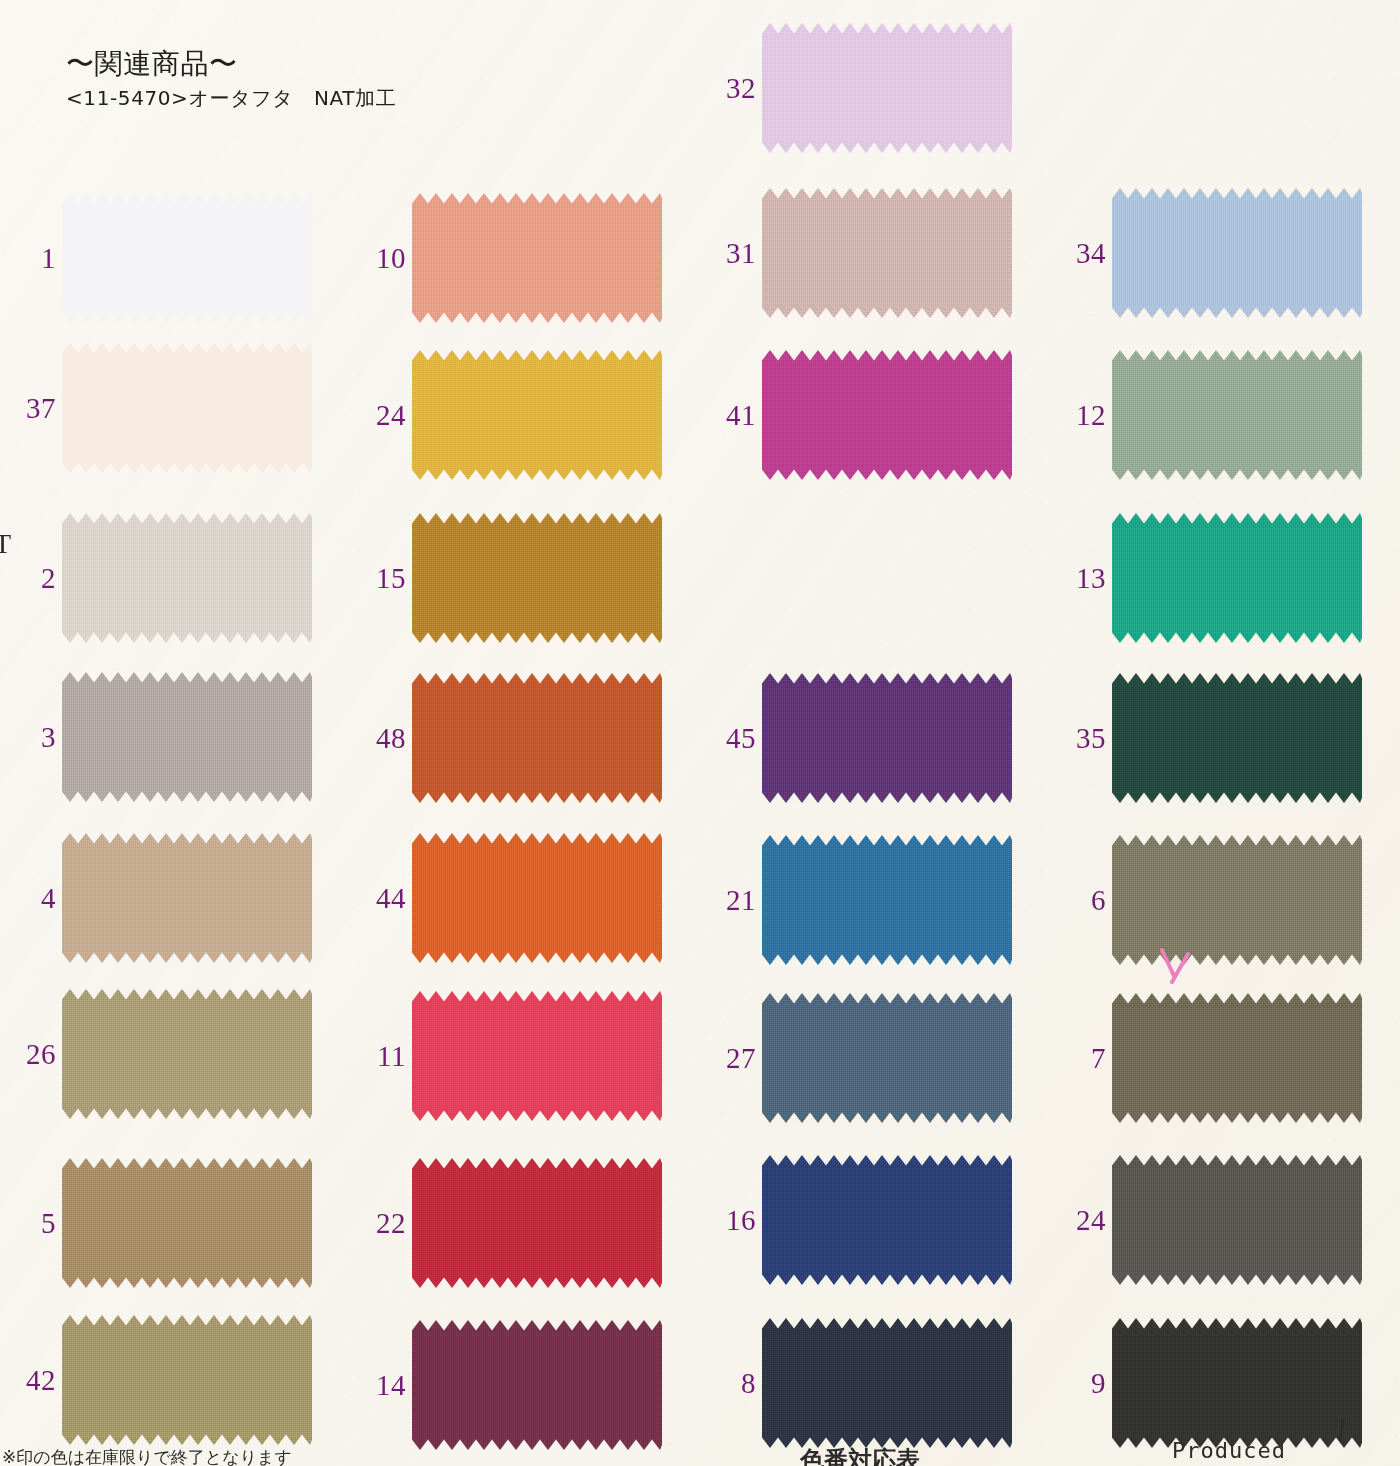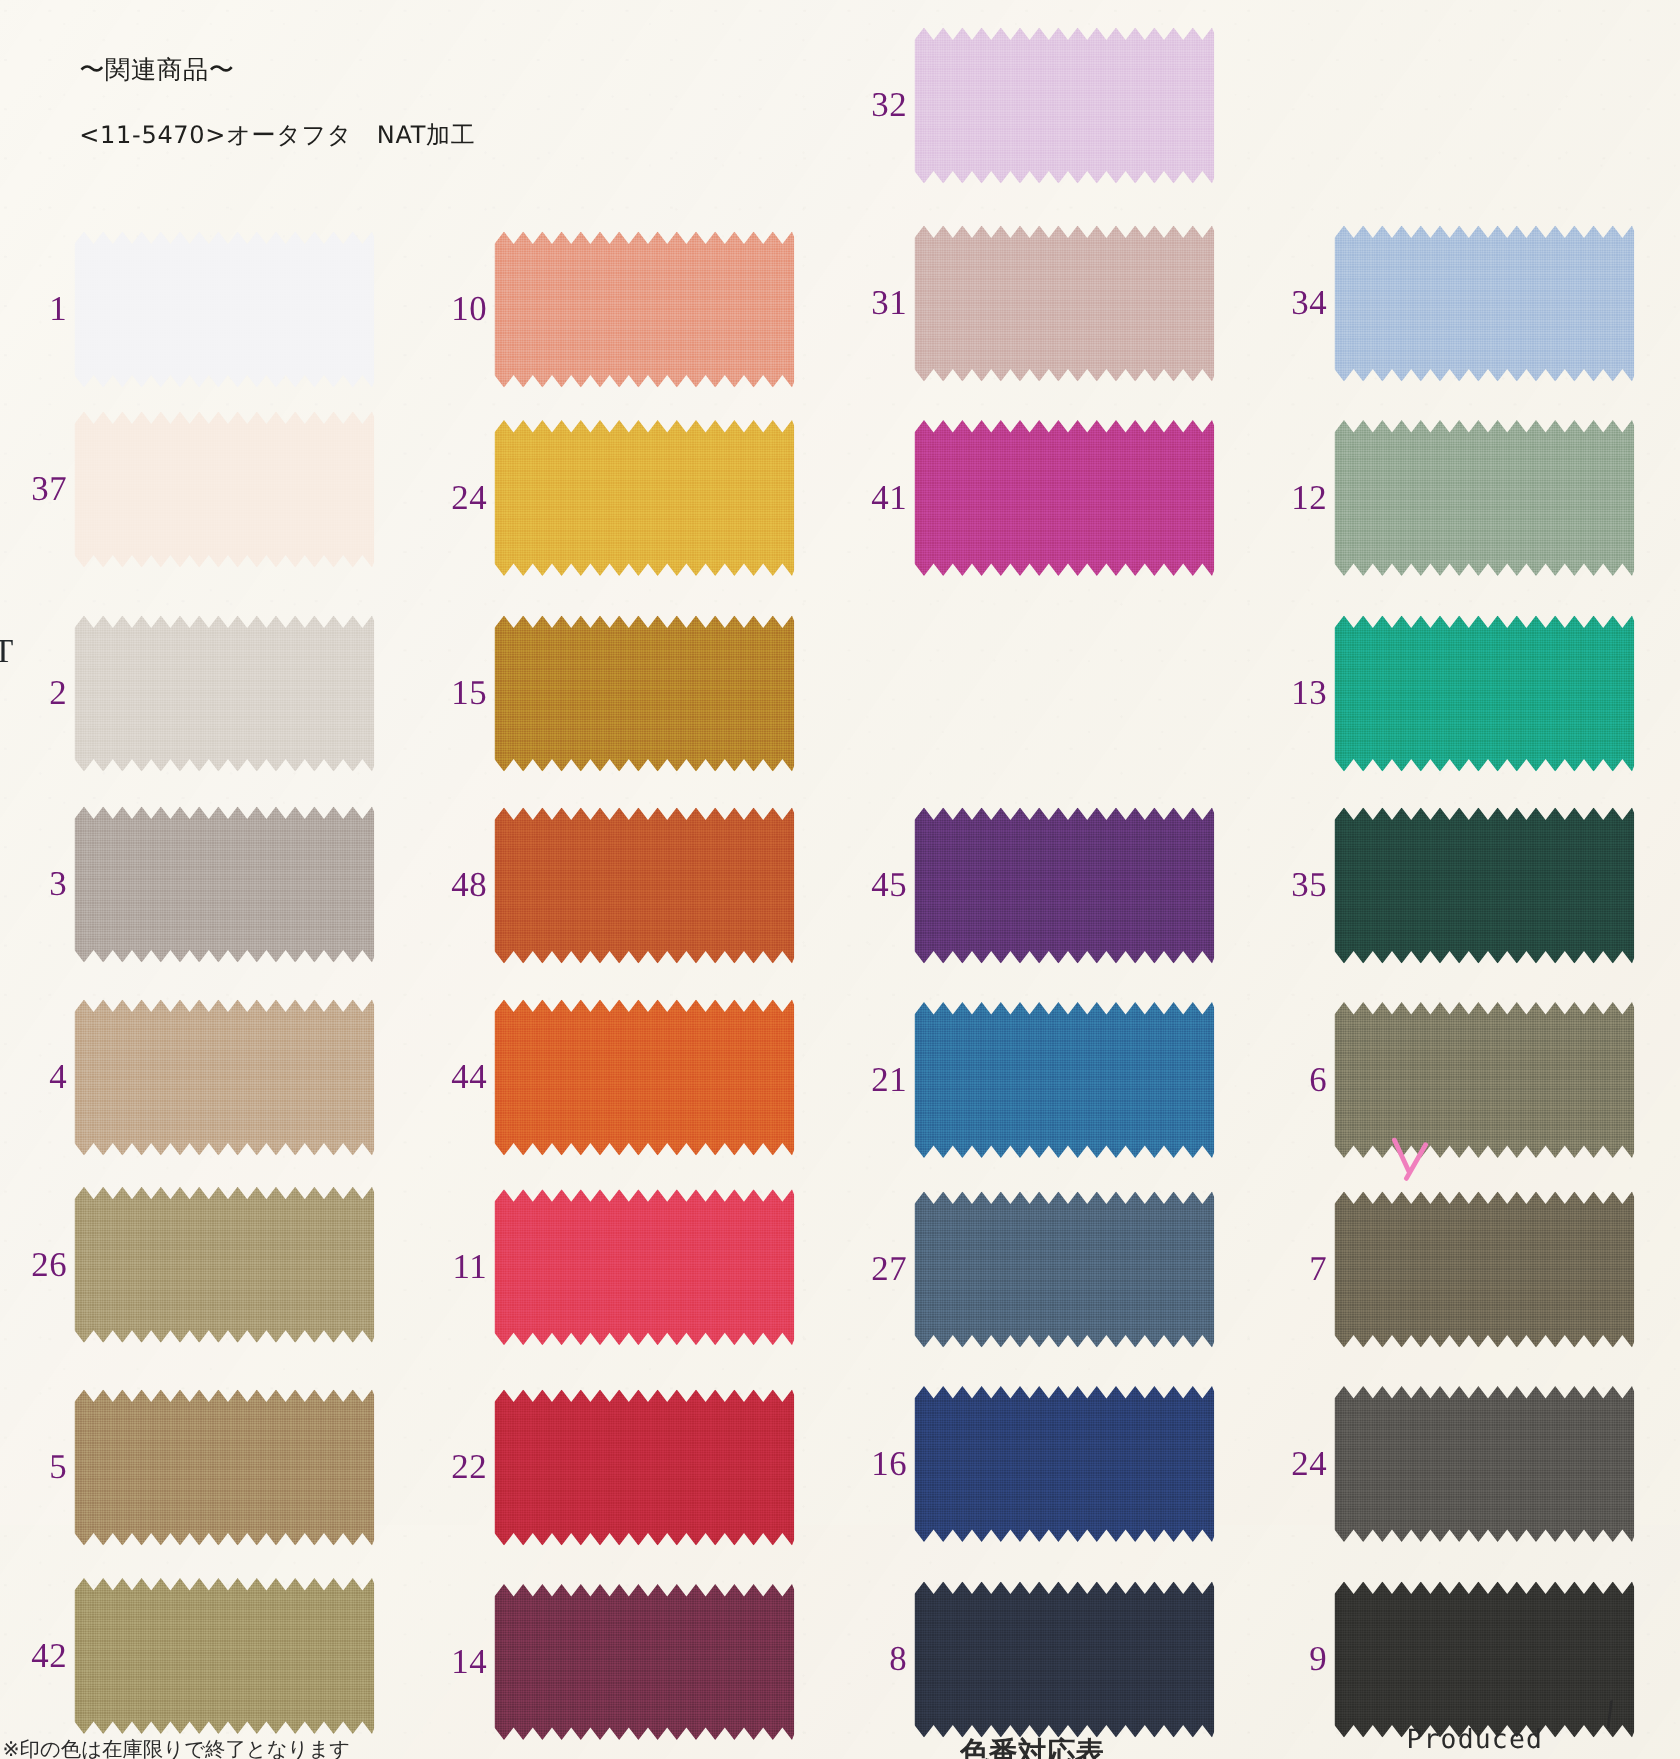--- a/index.html
+++ b/index.html
@@ -34,25 +34,25 @@
   #header {
     position: absolute;
     left: 66px;
     top: 44px;
     line-height: 1.42;
     color: #20201e;
     z-index: 5;
   }
   #header .hline {
     font-family: "DejaVu Sans", "Liberation Sans", sans-serif;
-    font-size: 21px;
+    font-size: 28px;
     letter-spacing: .6px;
     white-space: nowrap;
   }
-  #header .hline.second { font-size: 20px; margin-top: 24px; }
+  #header .hline.second { font-size: 20px; }
 
   
   .column {
     position: absolute;
     top: 0;
     width: 350px;
     height: 100%;
   }
   .swatch-row {
     position: absolute;

